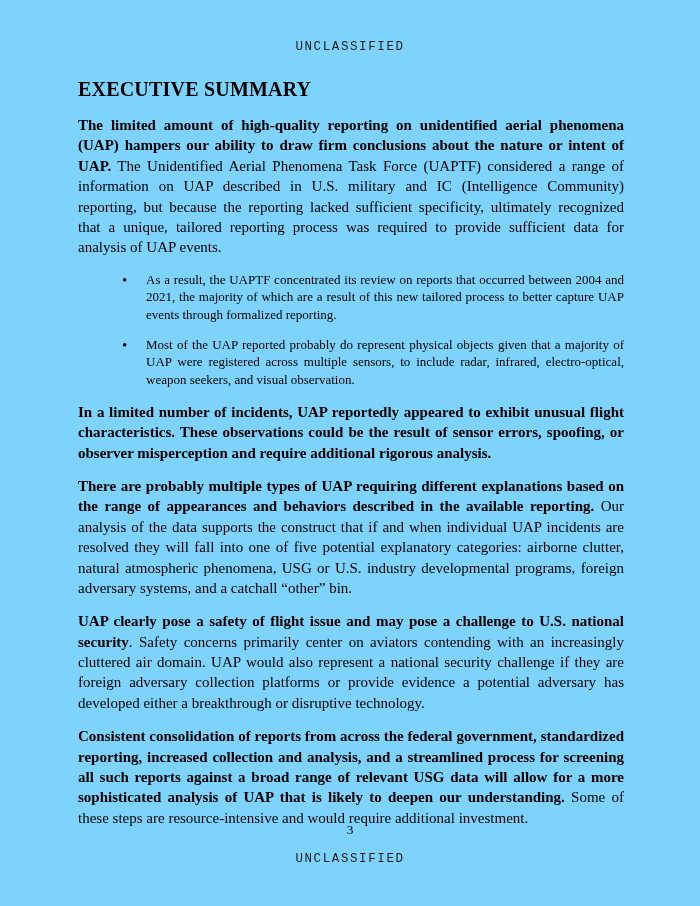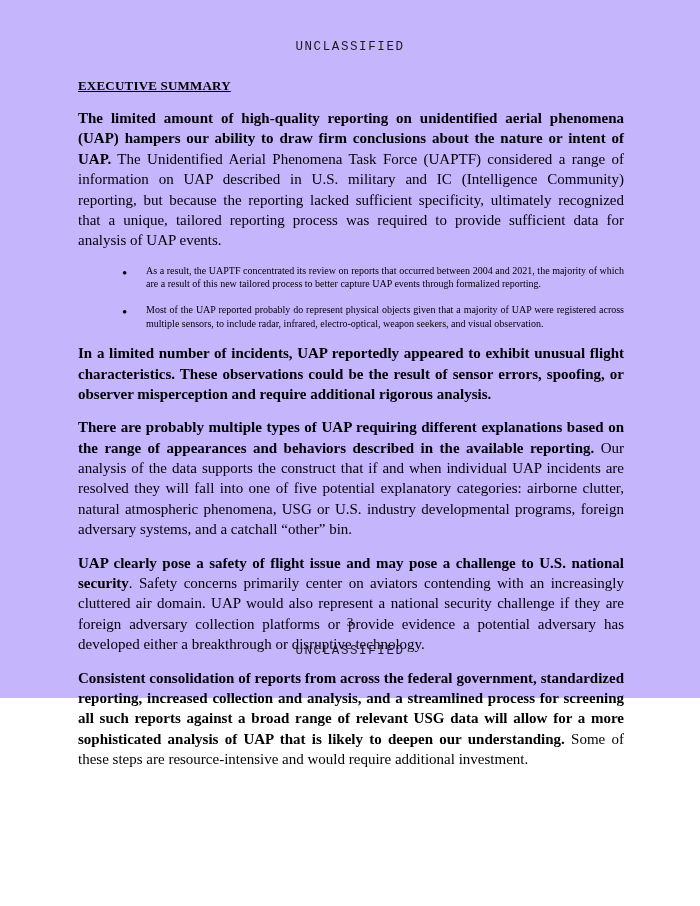--- a/index.html
+++ b/index.html
@@ -11,23 +11,23 @@
     width: 700px;
     height: 906px;
     font-family: "Liberation Serif", serif;
     color: #000000;
     position: relative;
     overflow: hidden;
   }
   .page {
     position: relative;
     width: 700px;
-    height: 698px;
+    height: 906px;
     box-sizing: border-box;
-    background: #c4b5fd;
+    background: #7dd3fc;
   }
   .classification {
     font-family: "Liberation Mono", monospace;
     font-size: 12.5px;
     letter-spacing: 1.6px;
     text-align: center;
     color: #1a1a1a;
   }
   .header-banner {
     position: absolute;
@@ -50,23 +50,22 @@
     font-size: 13.5px;
     font-family: "Liberation Serif", serif;
   }
   .content {
     position: absolute;
     top: 78px;
     left: 78px;
     width: 546px;
   }
   h1.section-title {
-    font-size: 13px;
+    font-size: 20px;
     font-weight: bold;
-    text-decoration: underline;
     margin: 0 0 14px 0;
     letter-spacing: 0.2px;
     font-family: "Liberation Serif", serif;
   }
   p.para {
     font-size: 15px;
     line-height: 1.36;
     margin: 0 0 13px 0;
     text-align: justify;
     text-justify: inter-word;
@@ -74,21 +73,21 @@
   p.para .lead {
     font-weight: bold;
   }
   ul.bullets {
     list-style: none;
     margin: 0 0 13px 0;
     padding: 0 0 0 42px;
   }
   ul.bullets li {
     position: relative;
-    font-size: 10px;
+    font-size: 13px;
     line-height: 1.36;
     margin: 0 0 12px 0;
     padding-left: 26px;
     text-align: justify;
   }
   ul.bullets li::before {
     content: "\2022";
     position: absolute;
     left: 2px;
     top: -1px;

